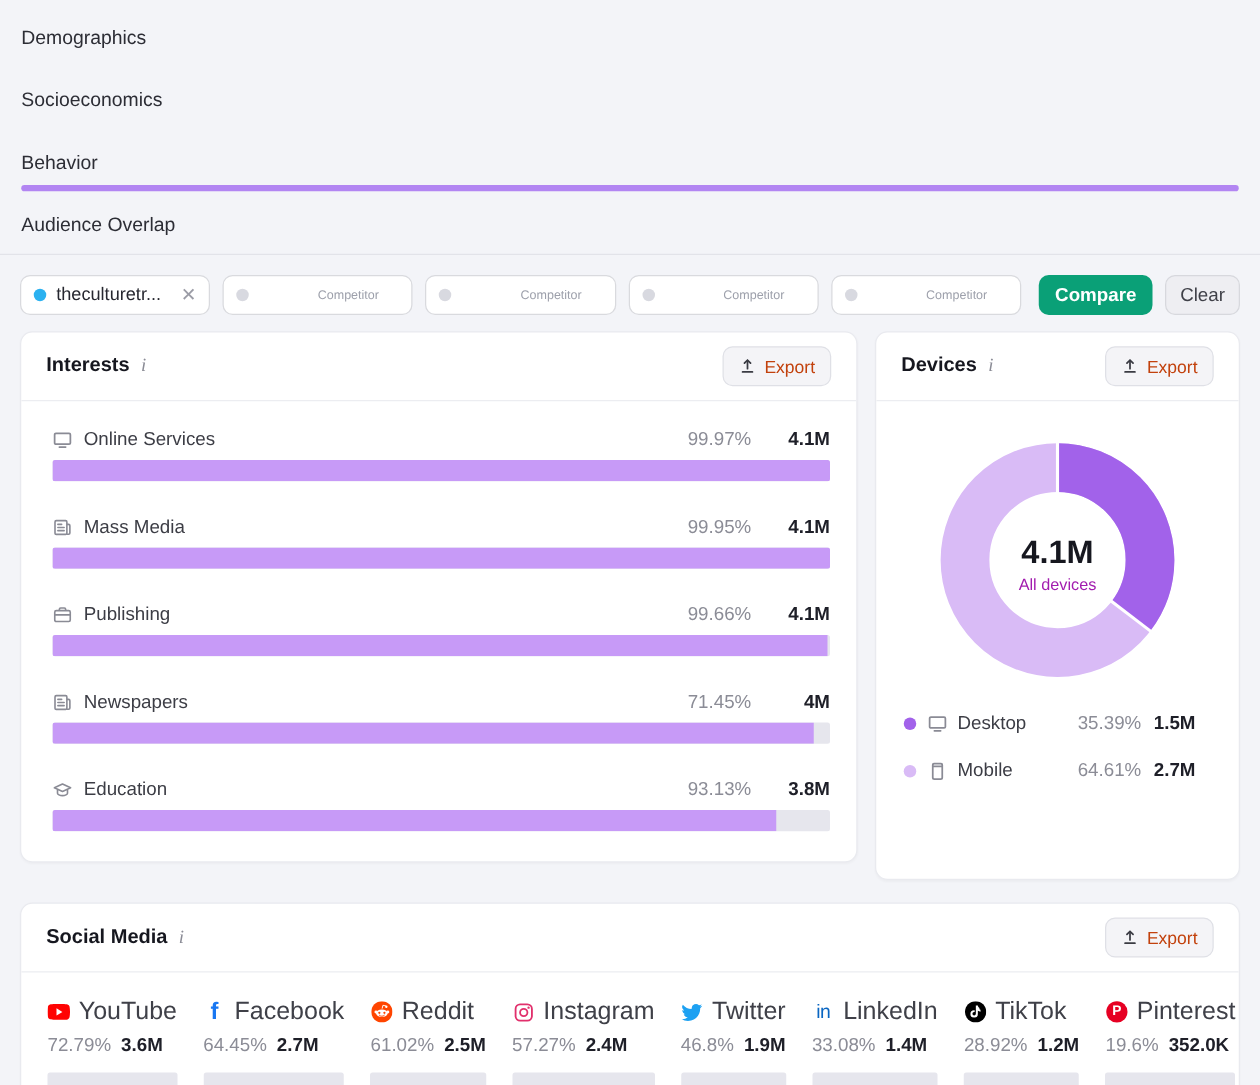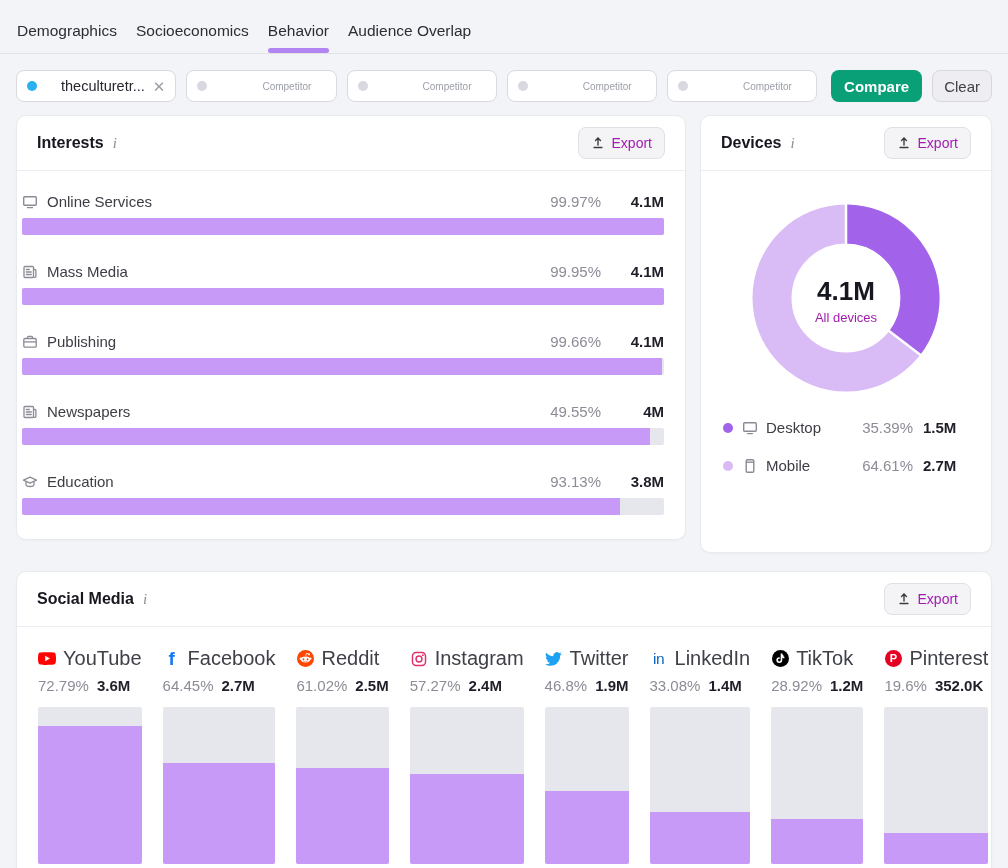--- a/index.html
+++ b/index.html
@@ -7,40 +7,41 @@
   body {
     background:#f3f4f8;
     font-family:"Liberation Sans", sans-serif;
     color:#1e1f28;
     overflow:hidden;
   }
   
   .tabs {
     display:flex; gap:19px; padding:22px 17px 0 17px;
     border-bottom:1px solid #e2e3e9;
+    flex-direction:column;
   }
   .tab {
     font-size:15.5px; color:#2c2d35; padding-bottom:13px;
     position:relative; cursor:pointer; white-space:nowrap;
   }
   .tab.active::after {
     content:""; position:absolute; left:0; right:0; bottom:0;
     height:5px; border-radius:3px; background:#b285f2;
   }
   
   .filters { display:flex; align-items:center; gap:10px; padding:16px 16px 0 16px; }
   .chip, .input-wrap {
     width:161px; height:32px; background:#fff;
     border:1px solid #d9dade; border-radius:8px;
     display:flex; align-items:center; padding:0 10px; gap:8px;
   }
   .dot { width:10px; height:10px; border-radius:50%; flex:0 0 auto; }
   .dot.blue { background:#2bb1f0; }
   .dot.gray { background:#d8d9e0; }
-  .chip-label { font-size:14.5px; color:#26272f; white-space:nowrap; overflow:hidden;margin-left:16px; }
+  .chip-label { font-size:14.5px; color:#26272f; white-space:nowrap; overflow:hidden; }
   .chip-close { margin-left:auto; color:#9b9ca6; font-size:15px; line-height:1; cursor:pointer; }
   .input-wrap input {
     border:none; outline:none; width:100%; font-size:10px;
     font-family:"Liberation Sans", sans-serif; color:#26272f; background:transparent;margin-left:47px;
   }
   .input-wrap input::placeholder { color:#9da0ab; }
   .btn-compare {
     margin-left:4px; height:32px; padding:0 13px; border:none; border-radius:8px;
     background:#0aa077; color:#fff; font-size:15px; font-weight:600;
     font-family:"Liberation Sans", sans-serif; cursor:pointer;
@@ -60,27 +61,27 @@
     display:flex; align-items:center; padding:11px 20px;
     border-bottom:1px solid #ecedf1; min-height:50px;
   }
   .card-title { font-size:16px; font-weight:700; color:#16171f; }
   .info { margin-left:9px; color:#8b8c96; font-family:"Liberation Serif", serif;
           font-style:italic; font-size:15px; cursor:pointer; }
   .info::after { content:"i"; }
   .btn-export {
     margin-left:auto; height:32px; display:flex; align-items:center; gap:7px;
     padding:0 12px; border:1px solid #dfe0e6; border-radius:8px;
-    background:#f4f4f7; color:#a21caf; font-size:14px;
+    background:#f4f4f7; color:#c2410c; font-size:14px;
     font-family:"Liberation Sans", sans-serif; cursor:pointer;
   }
   .btn-export svg { display:block; }
   
   .card-interests { flex:1; }
-  .interests-body { padding:22px 21px 24px 5px; }
+  .interests-body { padding:22px 21px 24px 25px; }
   .i-row { margin-bottom:28px; }
   .i-row:last-child { margin-bottom:0; }
   .i-row-top { display:flex; align-items:center; gap:9px; }
   .i-icon { color:#8a8b95; display:flex; }
   .i-label { font-size:15px; color:#3c3d45; }
   .pct { color:#8b8c96; font-size:15px; }
   .abs { color:#1e1f28; font-size:15px; font-weight:600; }
   .i-row-top .pct { margin-left:auto; }
   .i-row-top .abs { min-width:44px; text-align:right; margin-left:10px; }
   .bar-track { margin-top:8px; height:17px; background:#e6e6ed; border-radius:2px; overflow:hidden; }
@@ -230,21 +231,21 @@
       <div class="i-row">
         <div class="i-row-top">
           <span class="i-icon">
             <svg width="16" height="16" viewBox="0 0 16 16" fill="none" stroke="currentColor" stroke-width="1.3">
                 <rect x="2" y="2.5" width="9.5" height="11" rx="1"></rect>
                 <path d="M11.5 5.5h1.4a1 1 0 0 1 1 1v5.9a1 1 0 0 1-1 1h-1.4"></path>
                 <path d="M4.3 5.5h3M4.3 8h5M4.3 10.5h5" stroke-linecap="round"></path>
               </svg>
           </span>
           <span class="i-label">Newspapers</span>
-          <span class="pct">49.55%</span>
+          <span class="pct">71.45%</span>
           <span class="abs">4M</span>
         </div>
         <div class="bar-track">
           <div class="bar-fill" style="width: 97.89%;"></div>
         </div>
       </div>
 
       <div class="i-row">
         <div class="i-row-top">
           <span class="i-icon">

